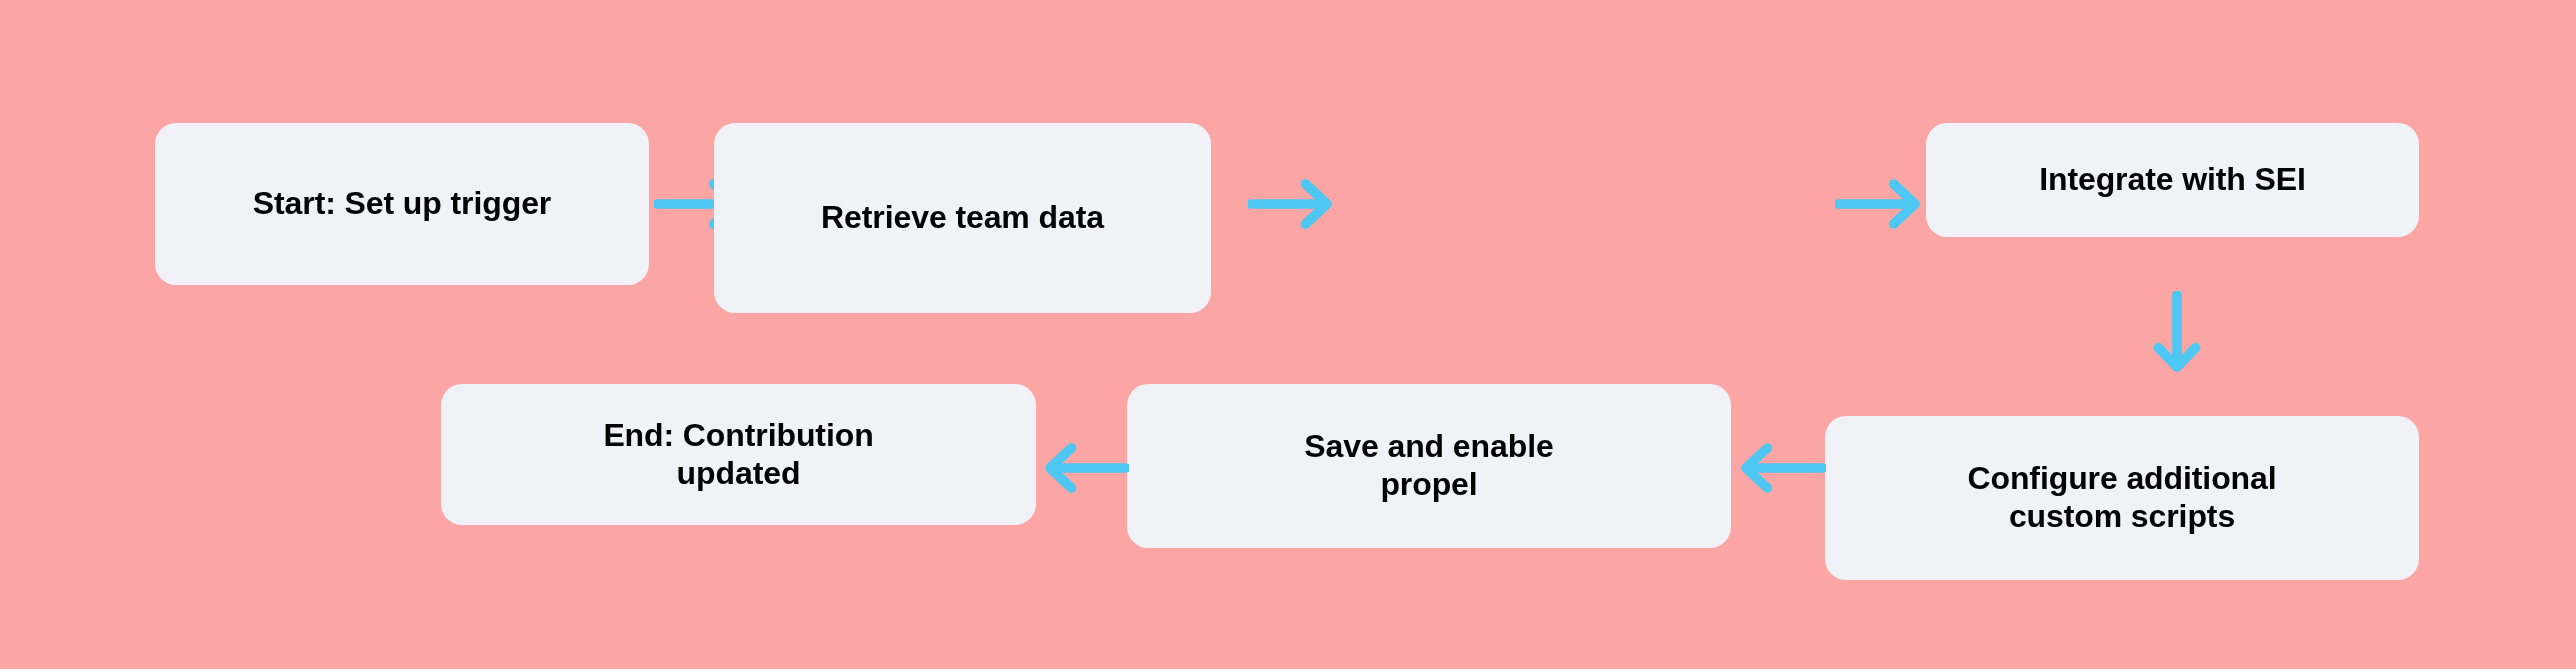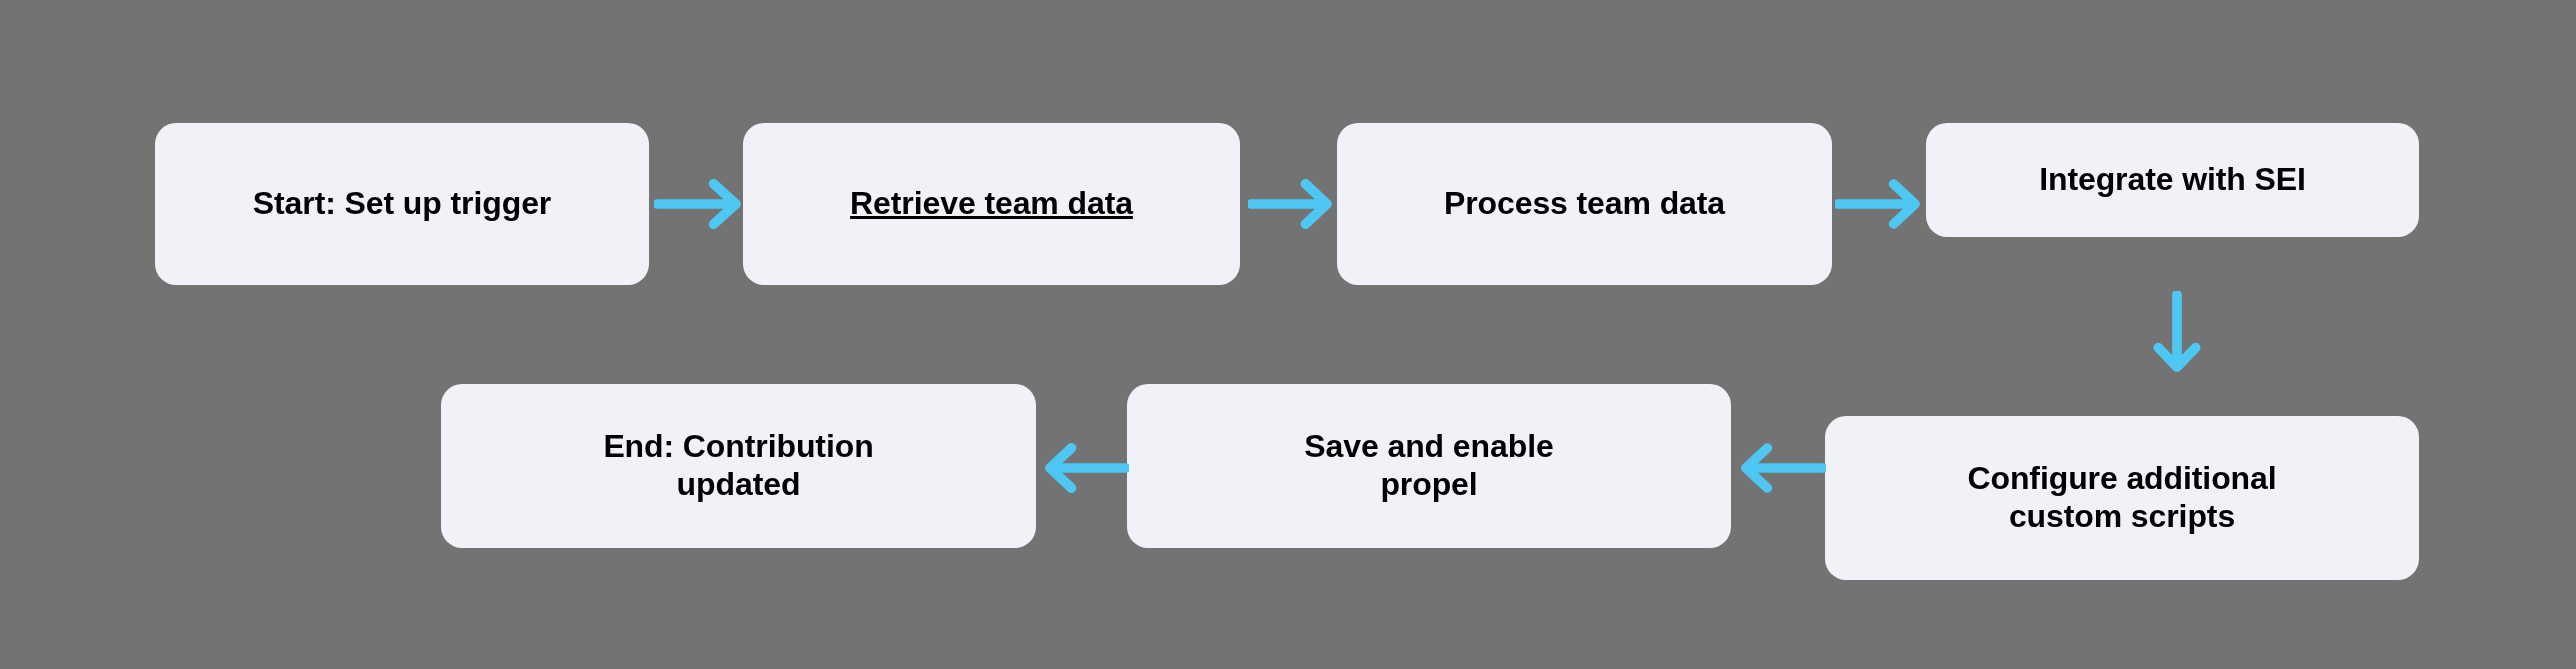--- a/index.html
+++ b/index.html
@@ -13,21 +13,21 @@
     font-family: "Liberation Sans", sans-serif;
     overflow: hidden;
     position: relative;
   }
 
   #canvas {
     position: absolute;
     left: 0; top: 0;
     width: 2576px;
     height: 669px;
-    background: #737373;
+    background: #fca5a5;
   }
 
   .node {
     position: absolute;
     box-sizing: border-box;
     background: #F1F2F7;
     border-radius: 21px;
     display: flex;
     align-items: center;
     justify-content: center;
@@ -40,26 +40,26 @@
     padding: 4.5px 15px;
     font-family: "Liberation Sans", sans-serif;
   }
   .node .label {
     display: block;
     white-space: pre-line;
   }
 
   
   #node-start        { left: 155px;  top: 123px; width: 494px; height: 162px; }
-  #node-retrieve     { left: 743px; top: 123px; width: 497px; height: 162px; text-decoration: underline; }
+  #node-retrieve     { left: 714px; top: 123px; width: 497px; height: 190px; }
   #node-process      { left: 1337px; top: 123px; width: 495px; height: 162px; }
   #node-integrate    { left: 1926px; top: 123px; width: 493px; height: 114px; }
 
   
-  #node-end          { left: 441px;  top: 384px; width: 595px; height: 164px; }
+  #node-end          { left: 441px;  top: 384px; width: 595px; height: 141px; }
   #node-save         { left: 1127px; top: 384px; width: 604px; height: 164px; align-items: center; }
   #node-configure    { left: 1825px; top: 384px; width: 594px; height: 164px; margin-top: 32px; }
 
   
   .arrow {
     position: absolute;
     overflow: visible;
   }
   .arrow svg { display: block; }
 
@@ -90,23 +90,20 @@
     <span class="label">Retrieve team data</span>
   </div>
 
   <div class="arrow" id="arrow-2">
     <svg width="91" height="54" viewBox="0 0 122 72" fill="none" xmlns="http://www.w3.org/2000/svg" aria-hidden="true">
       <path d="M4 36 H104" stroke="#4EC8F2" stroke-width="13" stroke-linecap="round"></path>
       <path d="M77 9 L106 36 L77 63" stroke="#4EC8F2" stroke-width="13" stroke-linecap="round" stroke-linejoin="round" fill="none"></path>
     </svg>
   </div>
 
-  <div class="node" id="node-process">
-    <span class="label">Process team data</span>
-  </div>
 
   <div class="arrow" id="arrow-3">
     <svg width="92" height="54" viewBox="0 0 124 72" fill="none" xmlns="http://www.w3.org/2000/svg" aria-hidden="true">
       <path d="M4 36 H106" stroke="#4EC8F2" stroke-width="13" stroke-linecap="round"></path>
       <path d="M79 9 L108 36 L79 63" stroke="#4EC8F2" stroke-width="13" stroke-linecap="round" stroke-linejoin="round" fill="none"></path>
     </svg>
   </div>
 
   <div class="node" id="node-integrate">
     <span class="label">Integrate with SEI</span>

